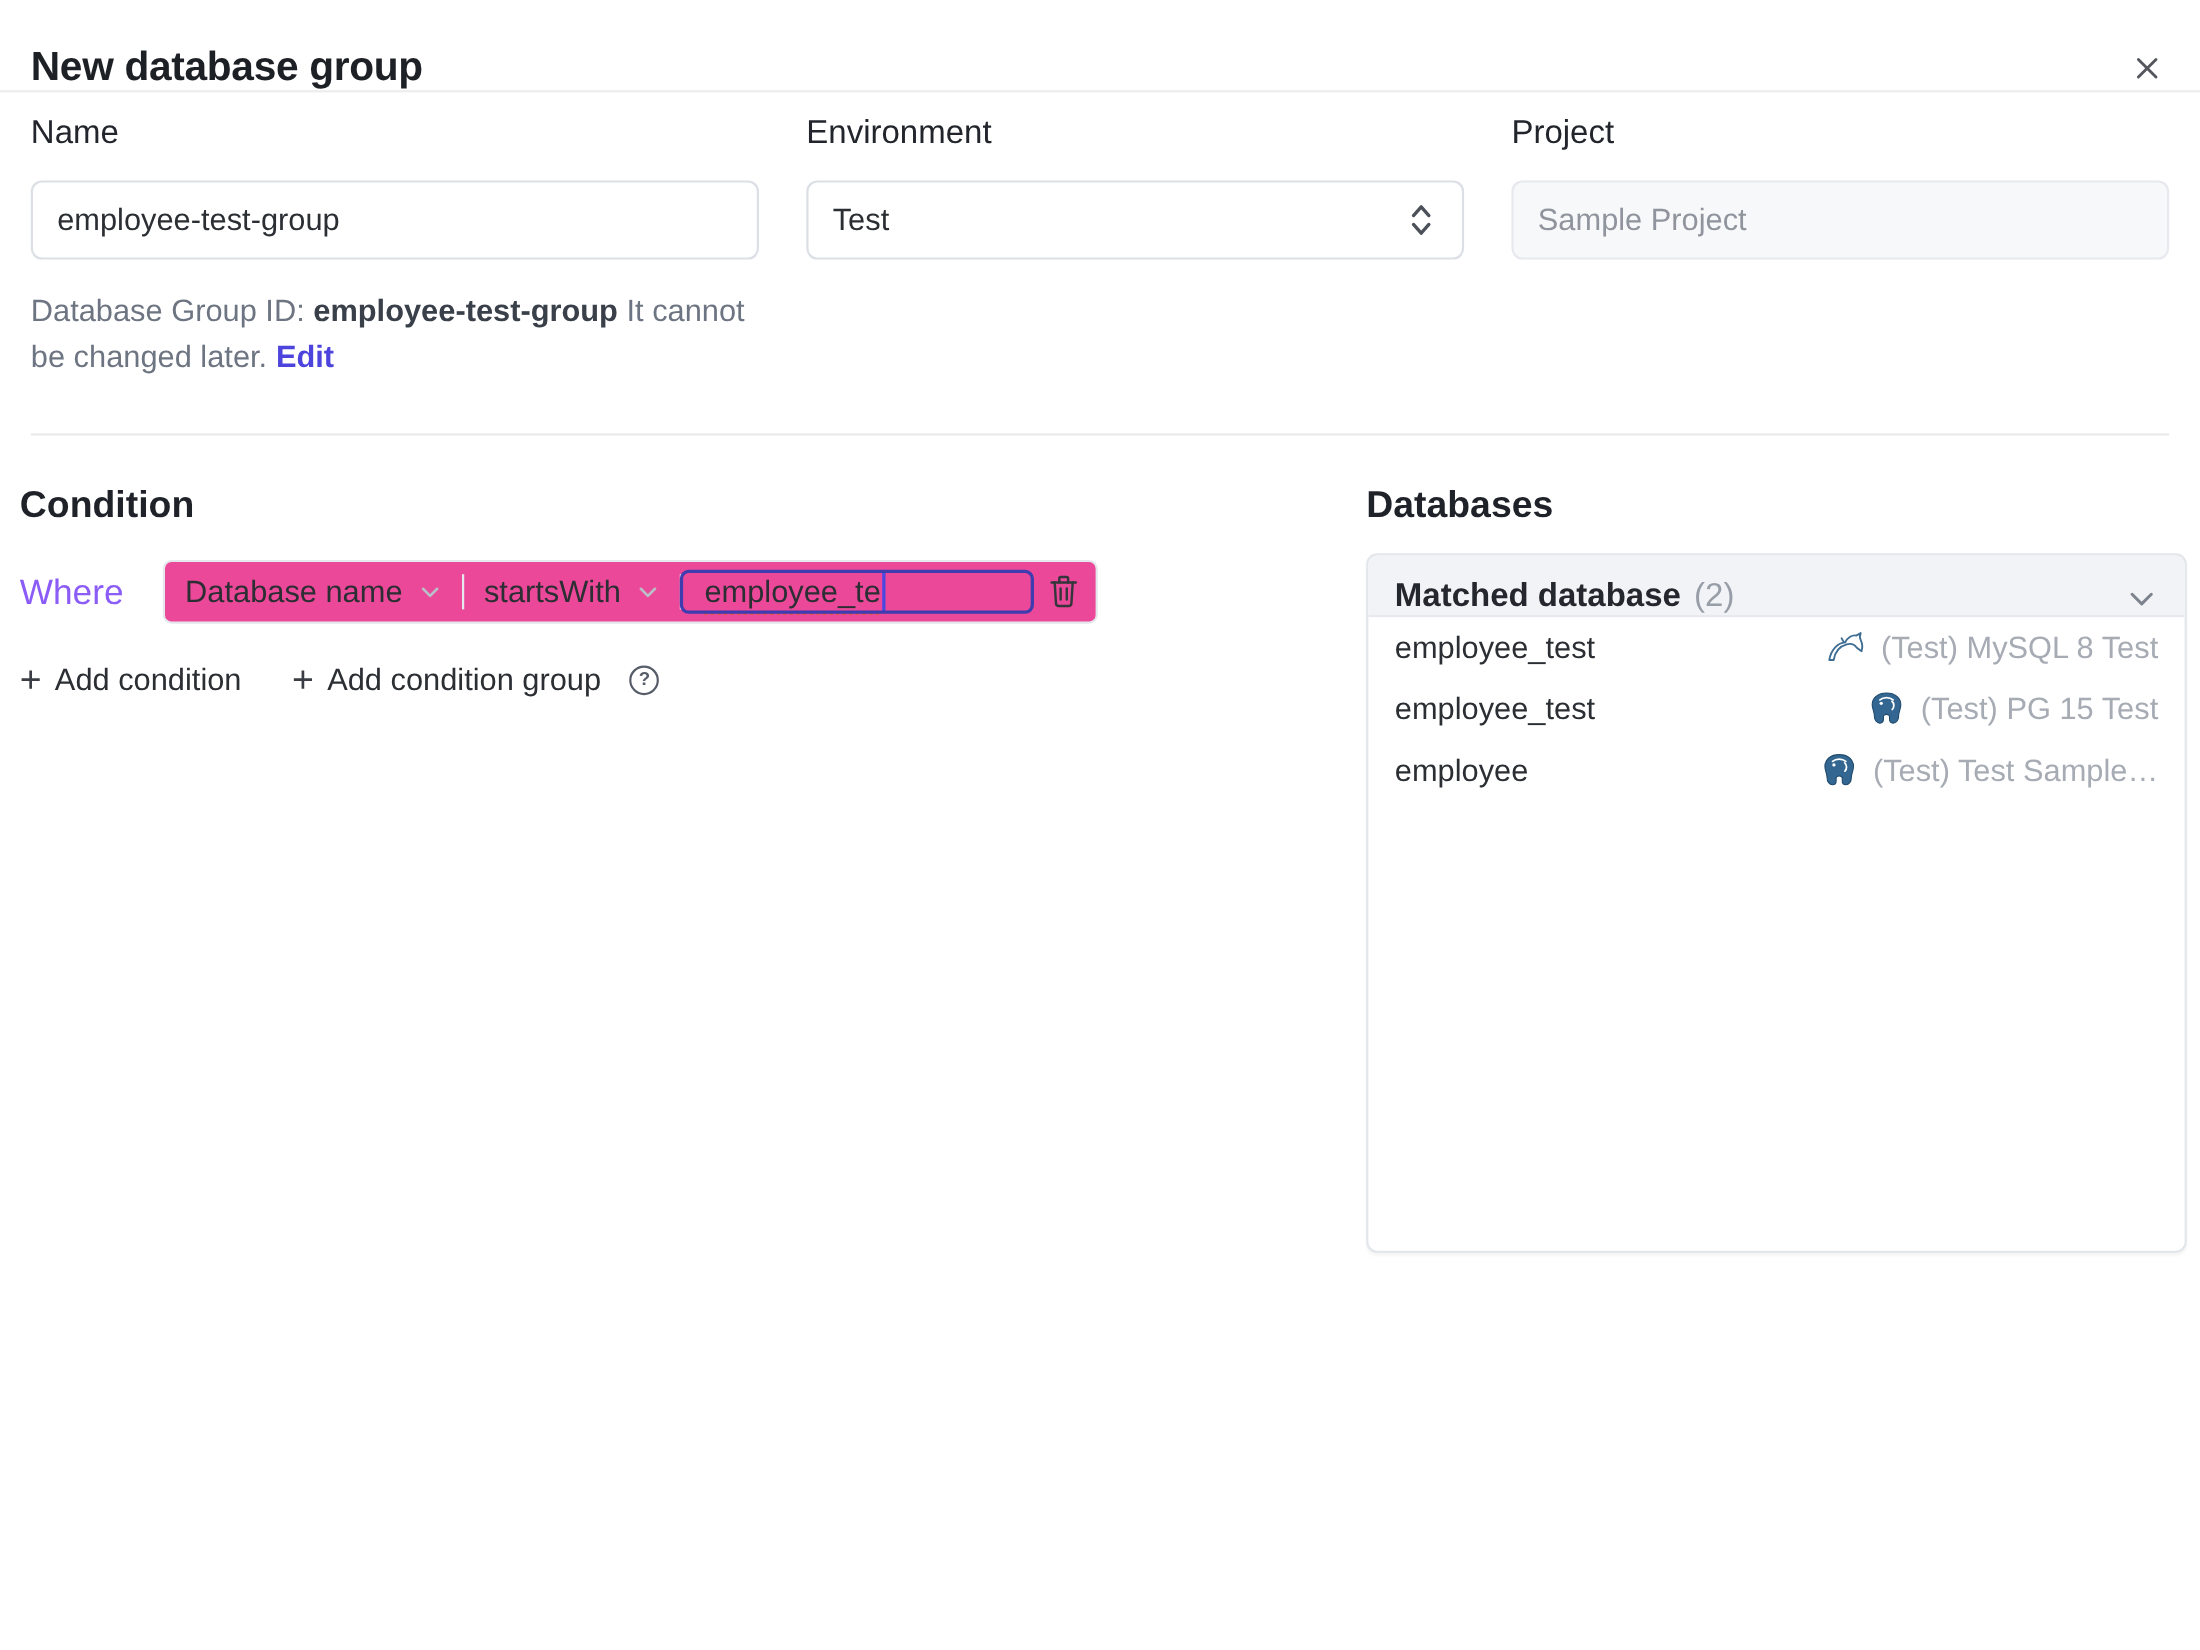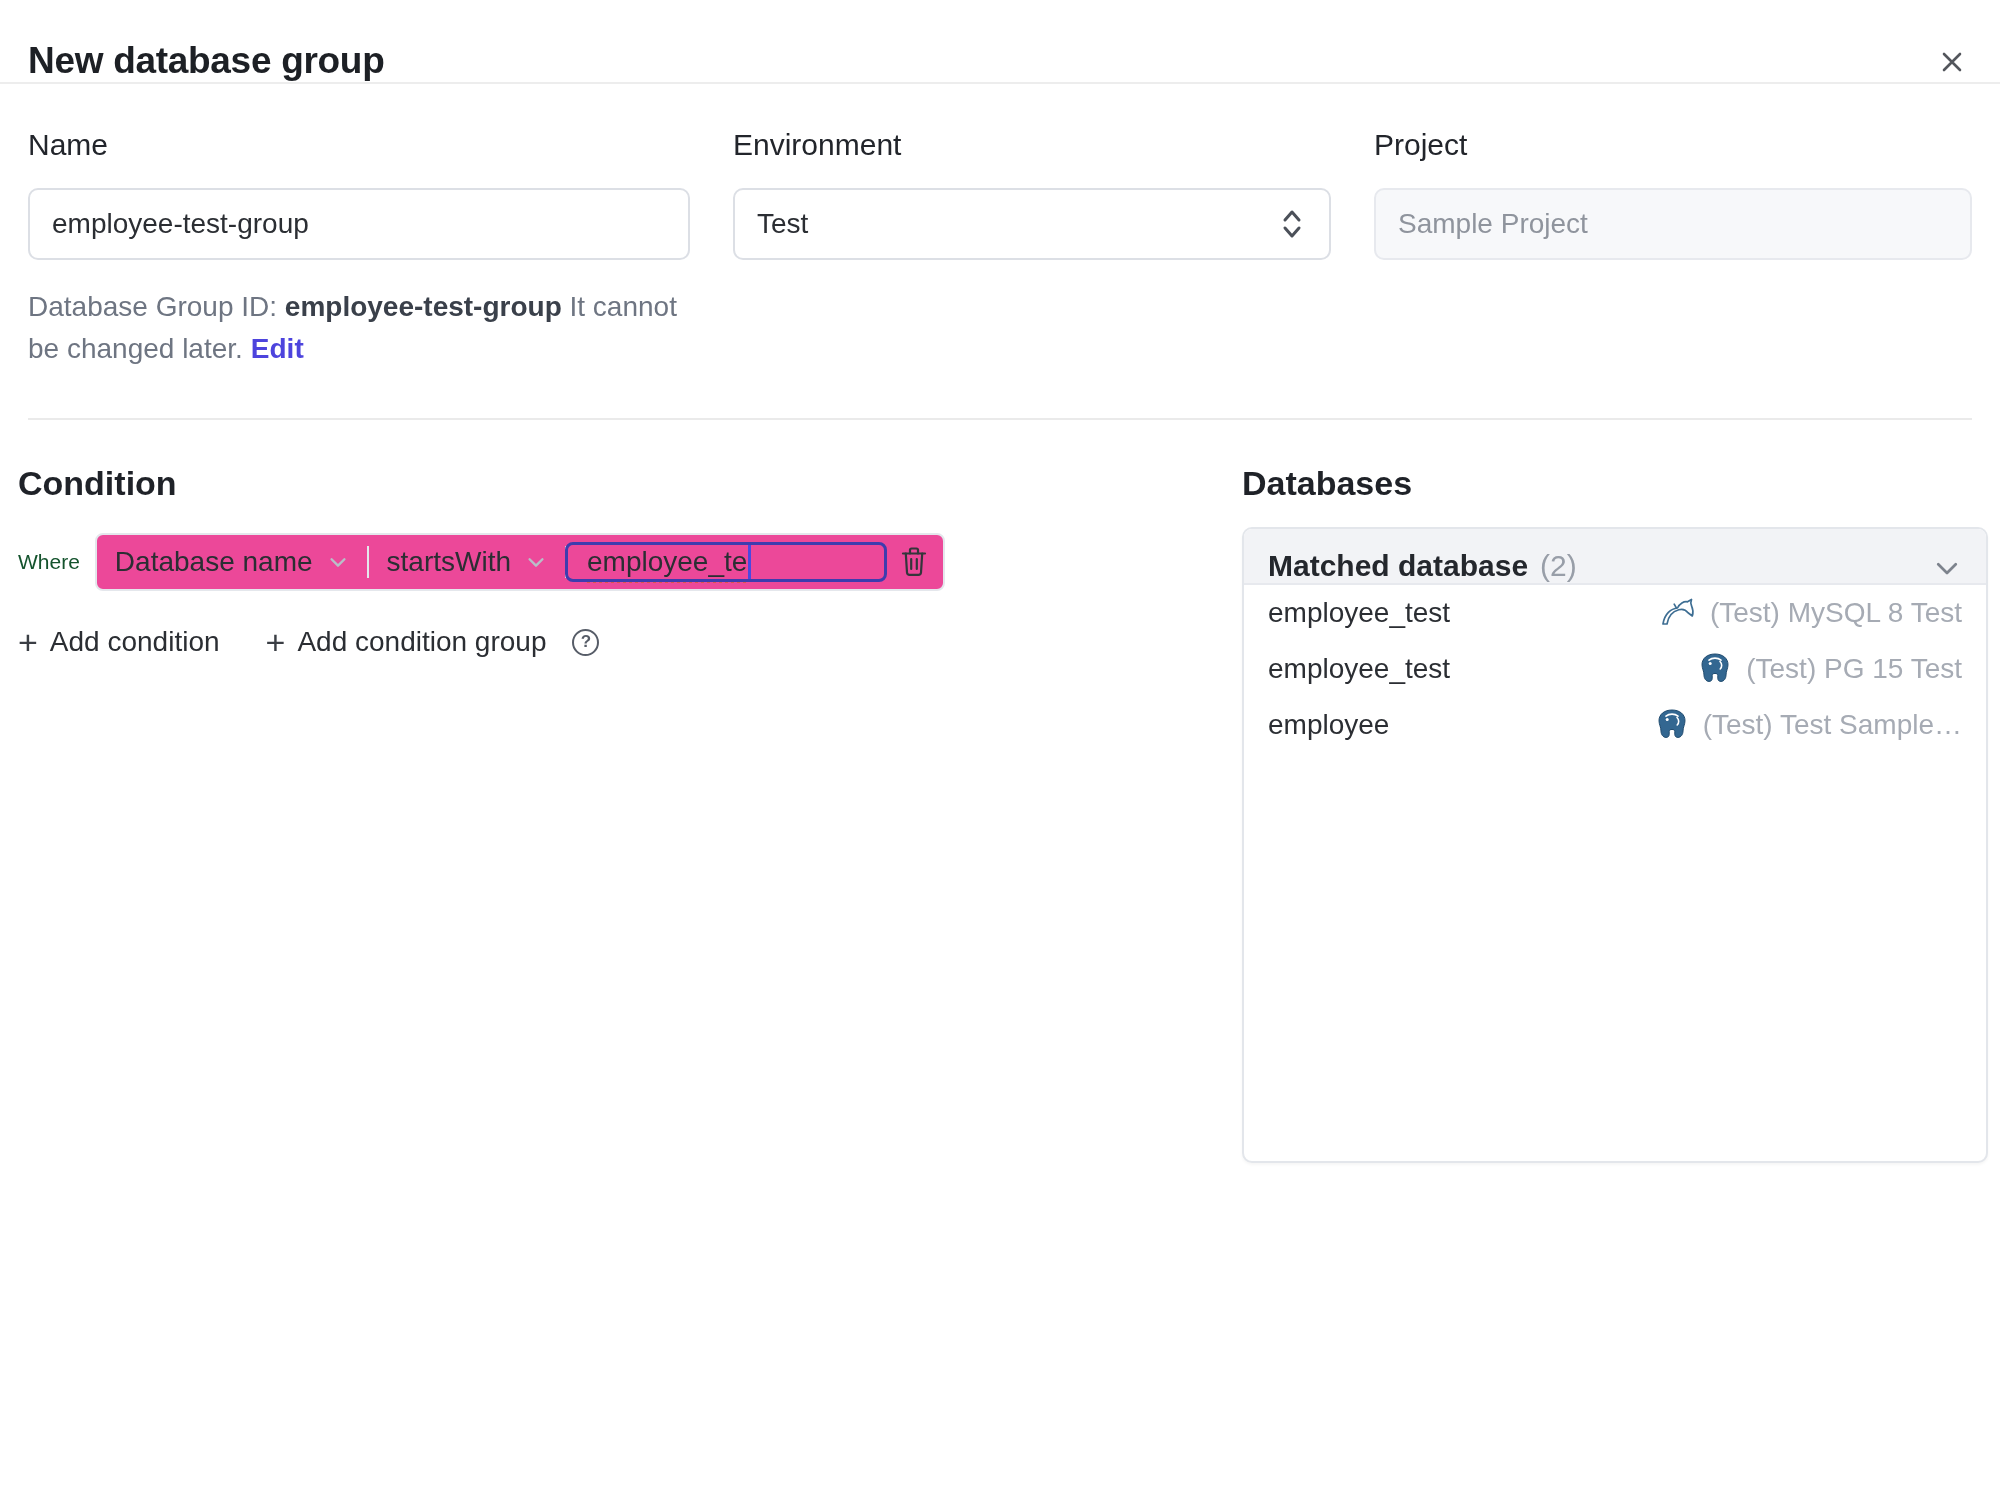--- a/index.html
+++ b/index.html
@@ -8,42 +8,42 @@
 
   
   .dialog-header { display: flex; align-items: flex-end; justify-content: space-between;
     height: 84px; padding: 0 28px; border-bottom: 2px solid #ededed; }
   .dialog-title { font-size: 37px; font-weight: 700; color: #1d2025; letter-spacing: -0.3px; }
   .close-btn { width: 40px; height: 40px; display: flex; align-items: center;
     justify-content: center; cursor: pointer; background: none; border: none; }
 
   
   .form-grid { display: grid; grid-template-columns: repeat(3, 1fr); column-gap: 48px;
-    padding: 0 28px; margin-top: 44px; gap: 43px; }
+    padding: 0 28px; margin-top: 20px; gap: 43px; }
   .field-label { font-size: 30px; font-weight: 500; color: #22252b; }
   .control { margin-top: 26px; height: 72px; border: 2px solid #dcdfe5; border-radius: 10px;
     display: flex; align-items: center; padding: 0 22px; font-size: 28px; color: #2b2e33;
     background: #fff; width: 100%; }
   .control.select { justify-content: space-between; cursor: pointer; }
   .control.disabled { background: #f7f8fa; color: #8f949d; border-color: #e7e9ee; }
   .hint { margin-top: 26px; width: 662px; font-size: 28px; line-height: 42px; color: #6e7582; }
   .hint b { color: #3a404a; font-weight: 700; }
   .edit-link { color: #4d44dd; font-weight: 600; margin-left: 8px; text-decoration: none; cursor: pointer; }
 
   .section-divider { height: 2px; background: #eaeaea; margin: 48px 28px 0; }
 
   
   .content { display: flex; align-items: flex-start; padding: 0 12px; margin-top: 44px; }
   .left-col { flex: 1 1 auto; min-width: 0; margin-right: 48px; padding-left: 6px; }
   .right-col { flex: 0 0 746px; }
   .section-heading { font-size: 34px; font-weight: 600; color: #1f2228; }
 
   
   .condition-row { margin-top: 30px; display: flex; align-items: center; }
-  .where-label { font-size: 21px; color: #14532d; margin-right: 15px; }
+  .where-label { font-size: 32px; color: #8b5cf6; margin-right: 36px; }
   .cond-group { display: flex; align-items: center; height: 58px;
     border: 2px solid #e4e7ec; border-radius: 8px; background: #ec4899; }
   .cond-select { display: flex; align-items: center; gap: 14px; padding: 0 18px;
     border: none; border-right: 2px solid #e4e7ec; font-size: 28px; color: #2b2e33;
     background: transparent; cursor: pointer; font-family: inherit; }
   .cond-input-wrap { position: relative; width: 318px; display: flex; align-items: center;
     padding: 0 20px; }
   .cond-input-wrap::after { content: ""; position: absolute; inset: -2px;
     border: 3px solid #3e3cae; border-radius: 8px; pointer-events: none; }
   .cond-value { font-size: 28px; color: #2b2e33;

